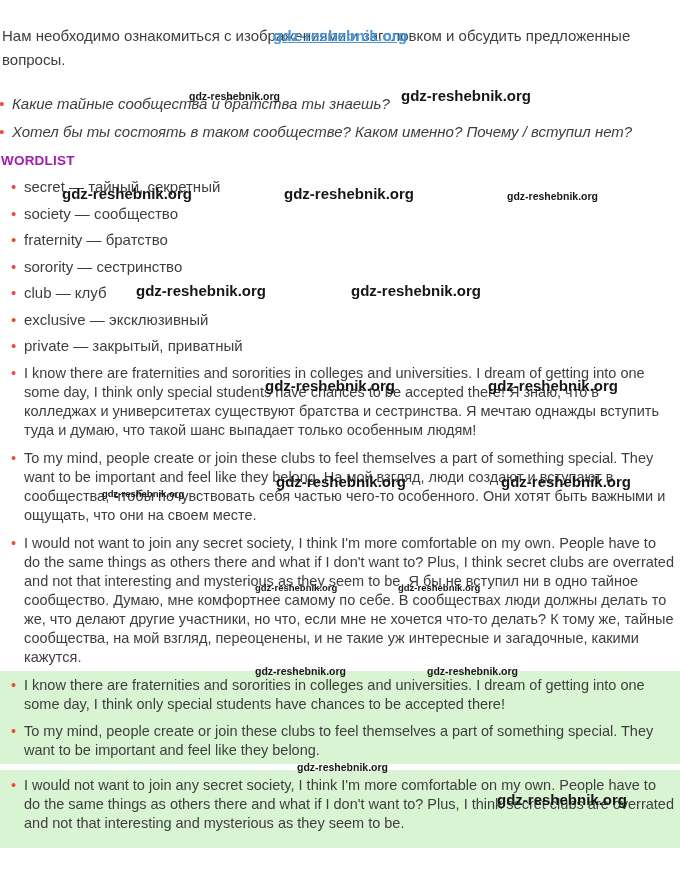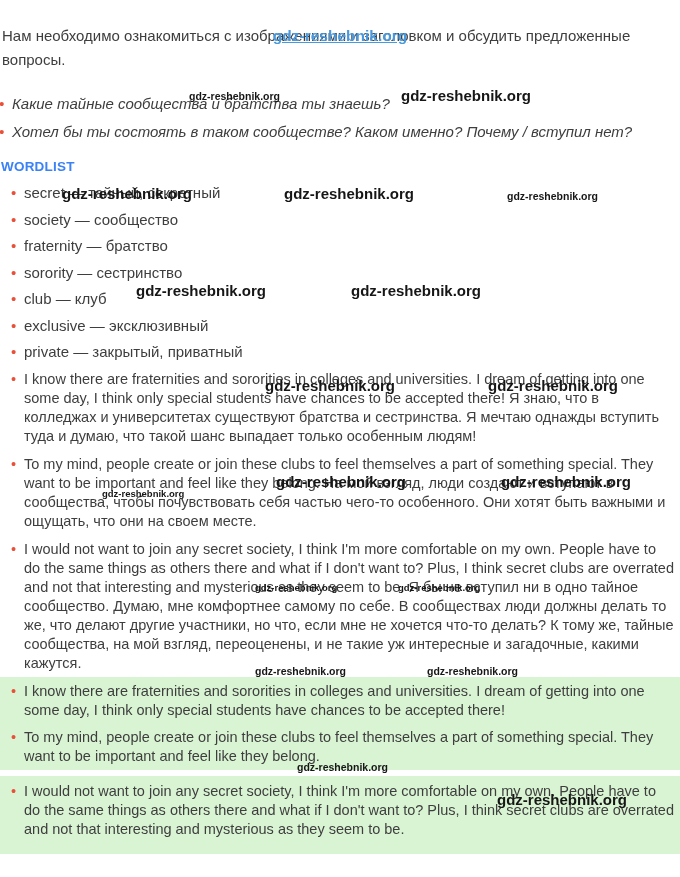--- a/index.html
+++ b/index.html
@@ -44,22 +44,22 @@
   .wordlist li::before,
   .answers li::before,
   .highlight li::before {
     content: "\2022";
     position: absolute;
     left: -13px;
     color: var(--bullet, #e8503a);
   }
 
   .wordlist-title {
-    font-size: 13.5px; font-weight: 700; color: #3b82f6;
-    letter-spacing: .2px; margin: 13px 0 5px 1px; line-height: 16px;
+    font-size: 13.5px; font-weight: 700; color: #a21caf;
+    letter-spacing: .2px; margin: 7px 0 5px 1px; line-height: 16px;
   }
   .wordlist { padding-left: 24px; }
   .wordlist li { position: relative; font-size: 15px; line-height: 26.5px; }
 
   .answers { margin-top: 4px; padding-left: 24px; }
   .answers li {
     position: relative; font-size: 14.5px; line-height: 19px;
     margin-bottom: 9px; padding-right: 6px;
   }
   .answers li:last-child { margin-bottom: 4px; }

